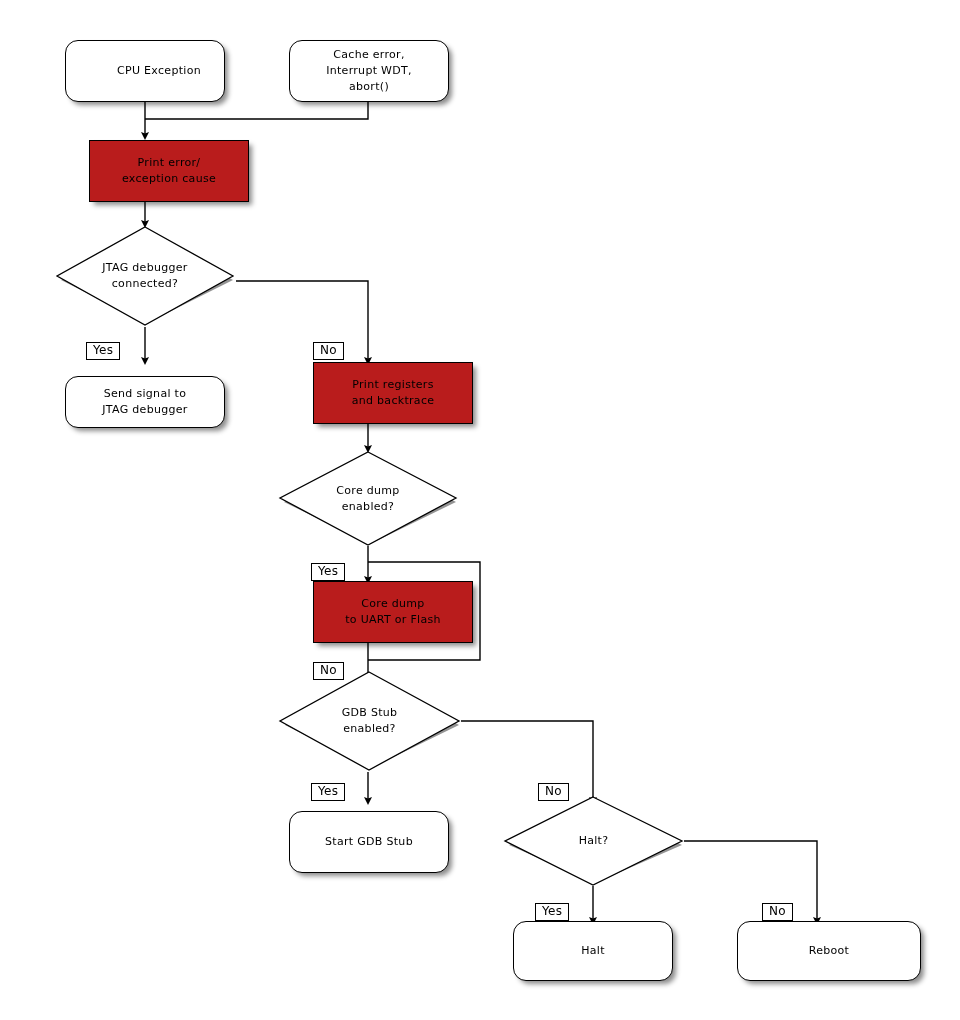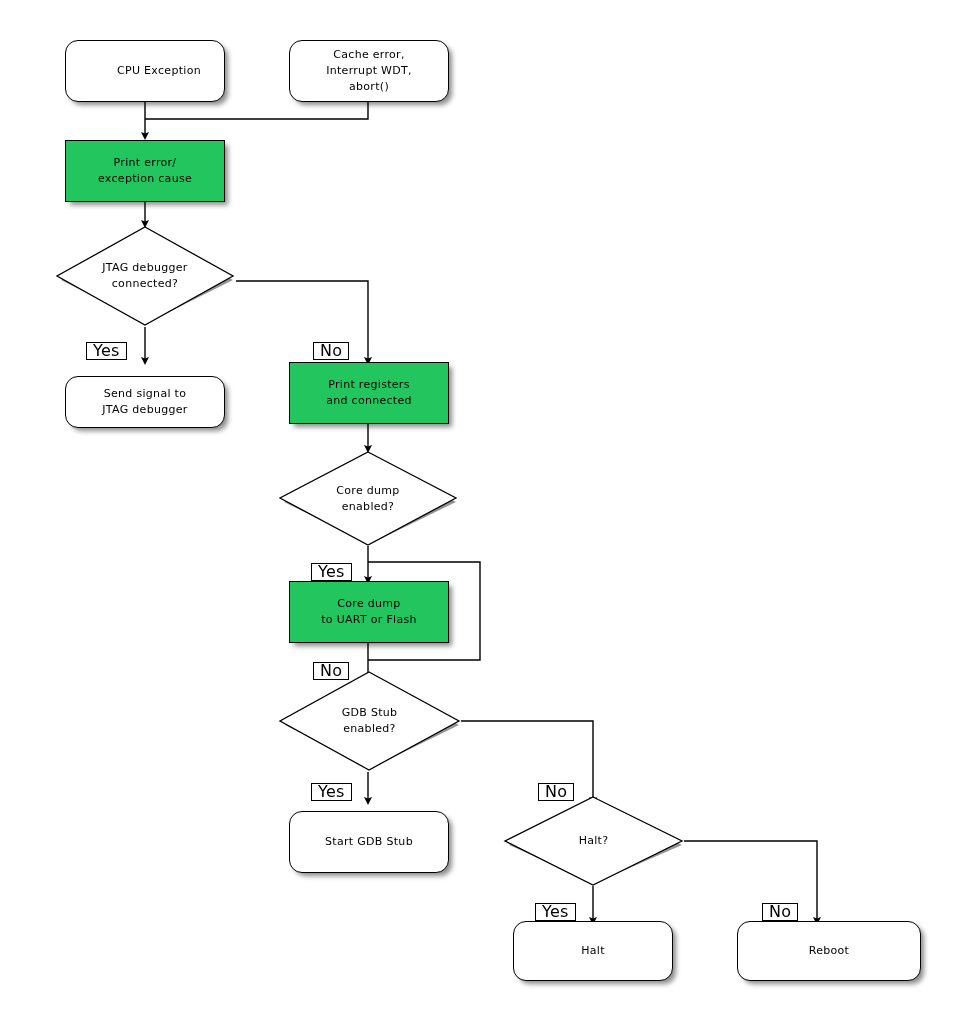--- a/index.html
+++ b/index.html
@@ -34,24 +34,25 @@
     justify-content: center;
     text-align: center;
     color: #000000;
     font-size: 11px;
     line-height: 16px;
     letter-spacing: 0.3px;
     white-space: pre-line;
     z-index: 3;
   }
   .process {
-    background: #22c55e;
+    background: #b91c1c;
     border: 1.4px solid #000000;
     border-radius: 0;
     box-shadow: 4px 4px 5px -1px rgba(0,0,0,0.45);
+    margin-left: 24px;
   }
   .terminal {
     background: #ffffff;
     border: 1.4px solid #000000;
     border-radius: 13px;
     box-shadow: 4px 4px 5px -1px rgba(0,0,0,0.45);
   }
   .decision {
     background: transparent;
     border: none;
@@ -65,21 +66,21 @@
   }
   .decision .dtext {
     position: relative;
     z-index: 2;
   }
   .edge-label {
     position: absolute;
     background: #ffffff;
     border: 1.3px solid #000000;
     color: #000000;
-    font-size: 16px;
+    font-size: 12px;
     line-height: 13px;
     padding: 1px 6px 2px 6px;
     z-index: 5;
     letter-spacing: 0.3px;
   }
 </style>
 </head>
 <body>
 
 <div id="canvas">
@@ -148,21 +149,21 @@
 connected?</span>
   </div>
 
   <div class="node terminal" style="left:65px; top:376px; width:160px; height:52px;">
     <span>Send signal to
 JTAG debugger</span>
   </div>
 
   <div class="node process" style="left:289px; top:362px; width:160px; height:62px;">
     <span>Print registers
-and connected</span>
+and backtrace</span>
   </div>
 
   <div class="node decision" style="left:278px; top:450px; width:180px; height:97px;">
     <svg class="dmshape" viewBox="0 0 180 97" xmlns="http://www.w3.org/2000/svg">
       <polygon points="92,6 178,52 92,94 6,52" fill="#000000" opacity="0.42"></polygon>
       <polygon points="90,2 178,48 90,95 2,48" fill="#ffffff" stroke="#000000" stroke-width="1.3"></polygon>
     </svg>
     <span class="dtext">Core dump
 enabled?</span>
   </div>

